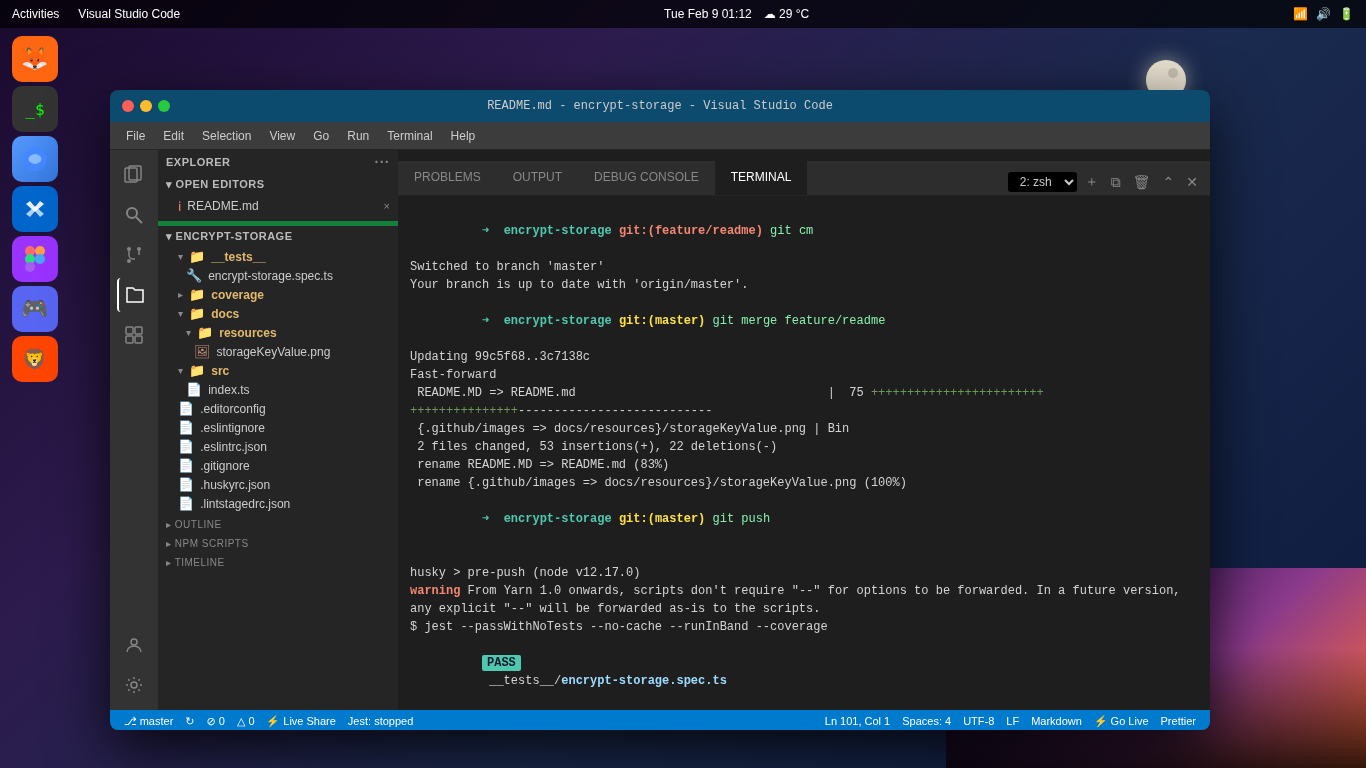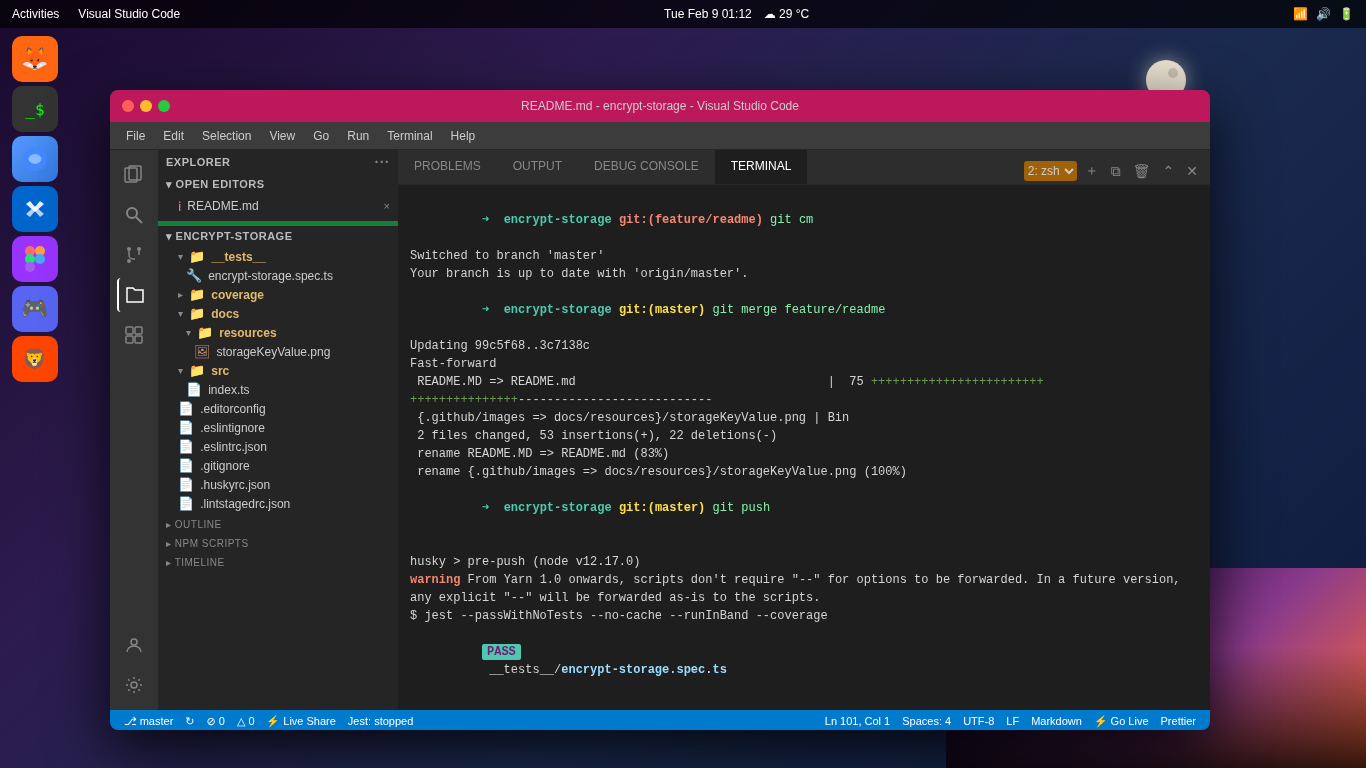--- a/index.html
+++ b/index.html
@@ -50,26 +50,27 @@
       background: #1e1e1e;
       border-radius: 8px;
       overflow: hidden;
       z-index: 10;
       box-shadow: 0 20px 60px rgba(0,0,0,0.8);
     }
 
     
     .title-bar {
       height: 30px;
-      background: #be185d;
+      background: #0c4a6e;
       display: flex;
       align-items: center;
       padding: 16px 12px;
       gap: 8px;
       position: relative;
+      font-family: Liberation Mono, monospace;
     }
     .traffic-light { display: flex; gap: 6px; }
     .tl-btn {
       width: 12px; height: 12px; border-radius: 50%;
     }
     .tl-close { background: #ff5f56; }
     .tl-min { background: #ffbd2e; }
     .tl-max { background: #27c93f; }
     .title-text {
       position: absolute;
@@ -202,20 +203,21 @@
     }
 
     
     .tab-bar {
       display: flex;
       background: #2d2d2d;
       height: 35px;
       align-items: flex-end;
       border-bottom: 1px solid #252526;
       flex-shrink: 0;
+      margin-top: 11px;
     }
     .panel-tabs {
       display: flex;
       align-items: center;
       height: 35px;
       gap: 0;
     }
     .panel-tab {
       padding: 0 16px;
       height: 35px;
@@ -241,25 +243,25 @@
     }
     .panel-action-btn {
       color: #888;
       font-size: 14px;
       cursor: pointer;
       padding: 4px;
       border-radius: 3px;
     }
 
     .terminal-select {
-      background: #a16207;
+      background: #000000;
       color: #ccc;
       border: none;
       font-size: 12px;
-      padding: 2px 0;
+      padding: 2px 8px;
       border-radius: 3px;
       cursor: pointer;
     }
 
     
     .terminal {
       flex: 1;
       background: #1e1e1e;
       padding: 8px 12px;
       overflow-y: auto;
@@ -274,21 +276,21 @@
     .term-line { white-space: pre; }
     .term-prompt { color: #4ec9b0; font-weight: bold; }
     .term-branch-feature { color: #f48771; font-weight: bold; }
     .term-branch-master { color: #fde047; font-weight: bold; }
     .term-cmd { color: #86efac; }
     .term-plus { color: #6a9955; }
     .term-dollar { color: #d4d4d4; }
     .term-warning { color: #f48771; font-weight: bold; }
     .term-pass-badge {
       background: #4ec9b0;
-      color: #701a75;
+      color: #0f172a;
       padding: 1px 5px;
       font-weight: bold;
       border-radius: 2px;
     }
     .term-spec { color: #9cdcfe; font-weight: bold; }
 
     
     .status-bar {
       height: 22px;
       background: #007acc;

